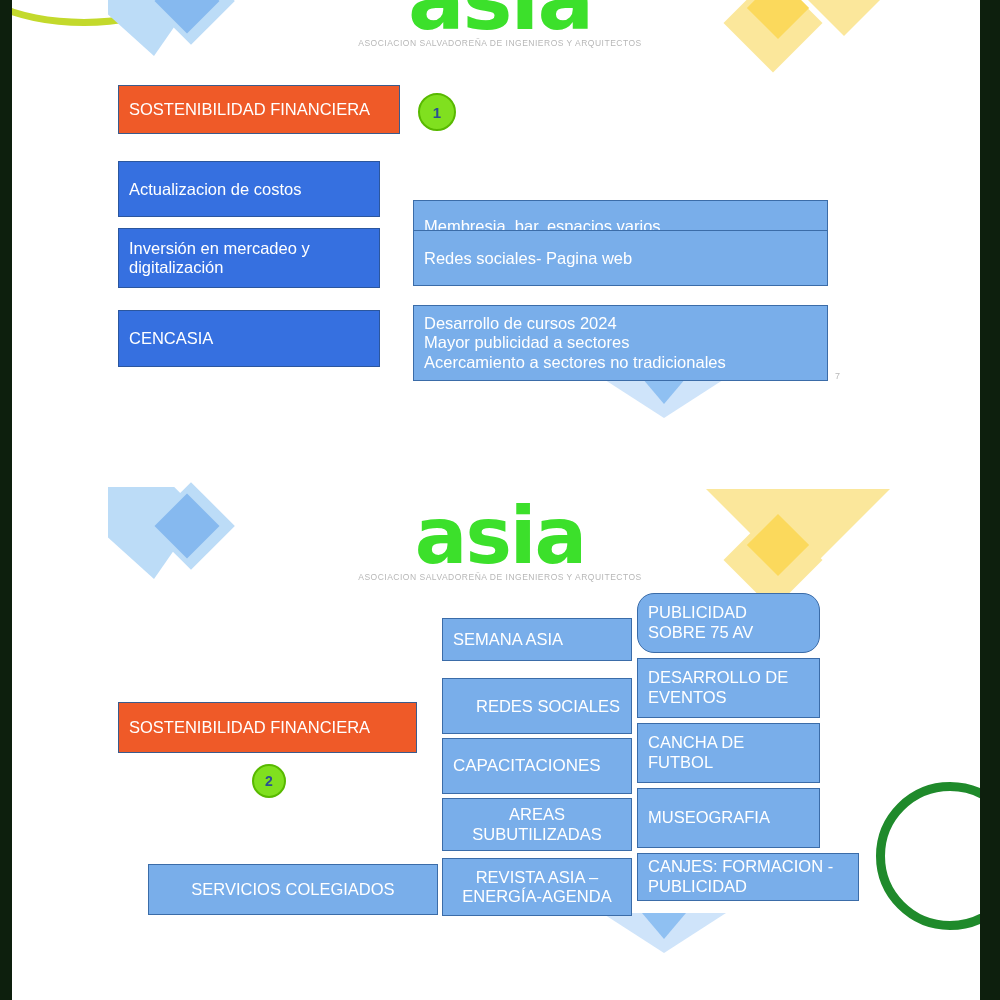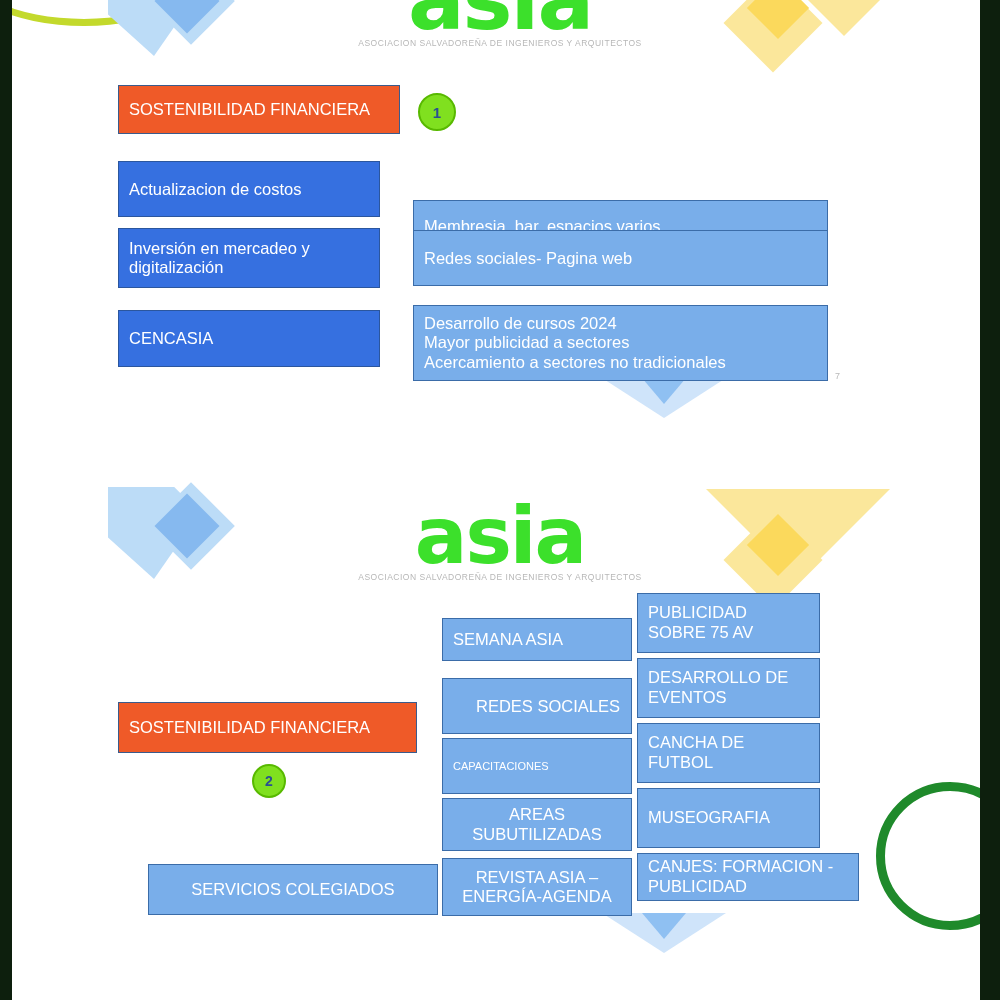--- a/index.html
+++ b/index.html
@@ -193,25 +193,25 @@
         <div class="logo-sub" style="font-size:8.5px;margin-top:3px;">ASOCIACION SALVADOREÑA DE INGENIEROS Y ARQUITECTOS</div>
       </div>
 
       <div class="box box-orange pad" style="left:106px;top:702px;width:299px;height:51px;font-size:16.5px;">SOSTENIBILIDAD FINANCIERA</div>
       <div class="badge" style="left:240px;top:764px;width:30px;height:30px;font-size:14px;">2</div>
 
       <div class="box box-blue-light ctr" style="left:136px;top:864px;width:290px;height:51px;font-size:16.5px;">SERVICIOS COLEGIADOS</div>
 
       <div class="box box-blue-light pad" style="left:430px;top:618px;width:190px;height:43px;font-size:16.5px;">SEMANA ASIA</div>
       <div class="box box-blue-light pad" style="left:430px;top:678px;width:190px;height:56px;font-size:16.5px;padding-left:33px;">REDES SOCIALES</div>
-      <div class="box box-blue-light pad" style="left:430px;top:738px;width:190px;height:56px;font-size:11px;">CAPACITACIONES</div>
+      <div class="box box-blue-light pad" style="left:430px;top:738px;width:190px;height:56px;font-size:17px;">CAPACITACIONES</div>
       <div class="box box-blue-light ctr" style="left:430px;top:798px;width:190px;height:53px;font-size:16.5px;line-height:1.18;padding:2px 6px;">AREAS SUBUTILIZADAS</div>
       <div class="box box-blue-light ctr" style="left:430px;top:858px;width:190px;height:58px;font-size:16.5px;line-height:1.18;padding:11px 6px;">REVISTA ASIA – ENERGÍA-AGENDA</div>
 
-      <div class="box box-blue-light pad" style="left:625px;top:593px;width:183px;height:60px;font-size:16.5px;line-height:1.2;">PUBLICIDAD SOBRE 75 AV</div>
+      <div class="box box-blue-light pad" style="left:625px;top:593px;width:183px;height:60px;font-size:16.5px;line-height:1.2;border-radius:17px;">PUBLICIDAD SOBRE 75 AV</div>
       <div class="box box-blue-light pad" style="left:625px;top:658px;width:183px;height:60px;font-size:16.5px;line-height:1.2;">DESARROLLO DE EVENTOS</div>
       <div class="box box-blue-light pad" style="left:625px;top:723px;width:183px;height:60px;font-size:16.5px;line-height:1.2;">CANCHA DE FUTBOL</div>
       <div class="box box-blue-light pad" style="left:625px;top:788px;width:183px;height:60px;font-size:16.5px;line-height:1.2;">MUSEOGRAFIA</div>
       <div class="box box-blue-light pad" style="left:625px;top:853px;width:222px;height:48px;font-size:16.5px;line-height:1.2;">CANJES: FORMACION - PUBLICIDAD</div>
     </div>
 
   </div>
 </div>
 
 </body></html>

